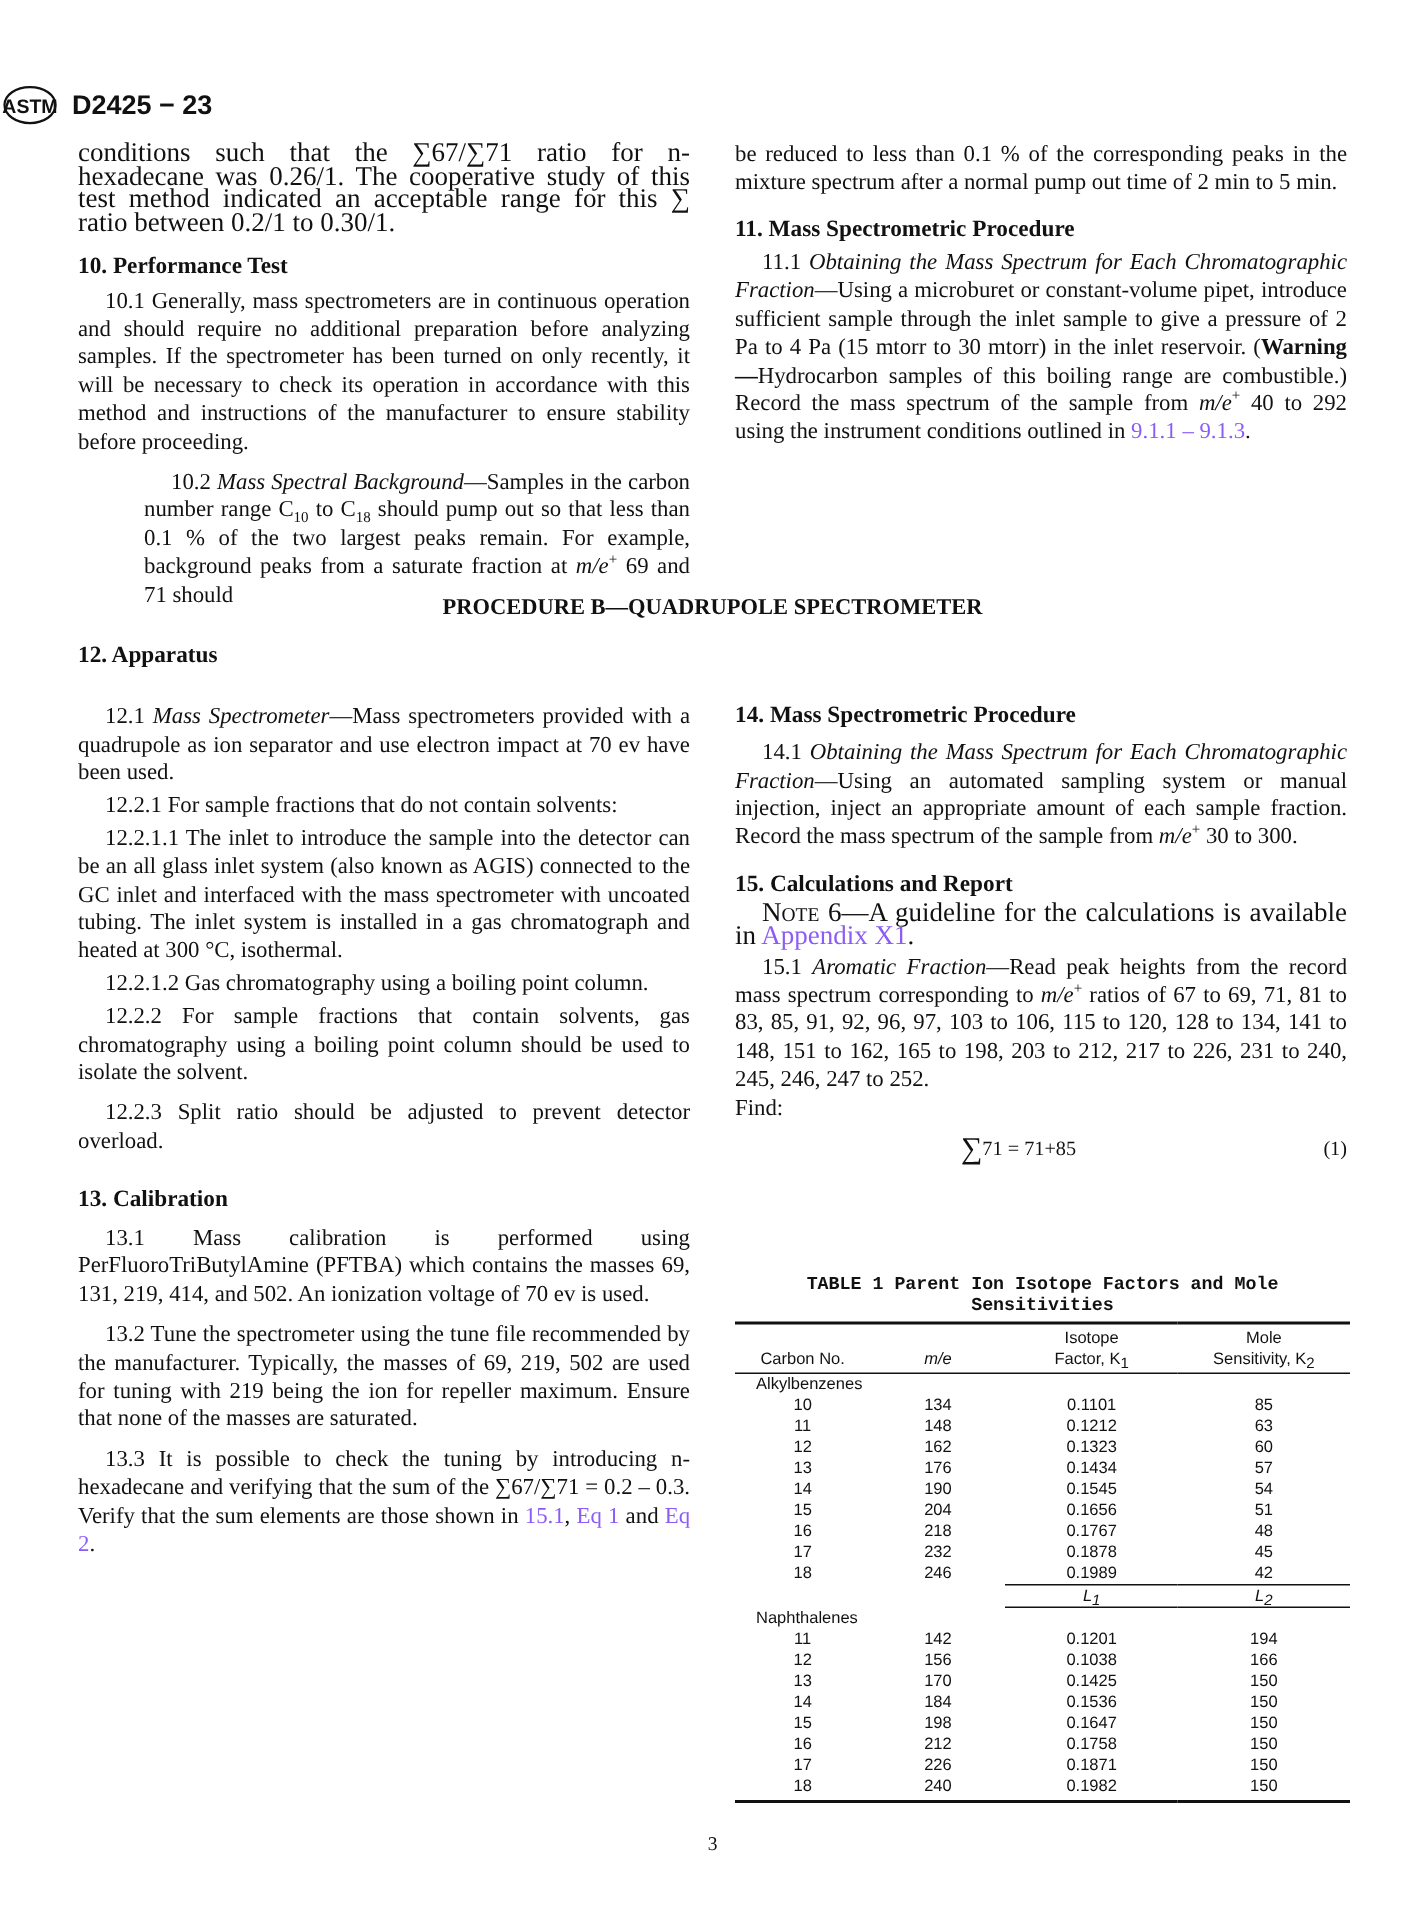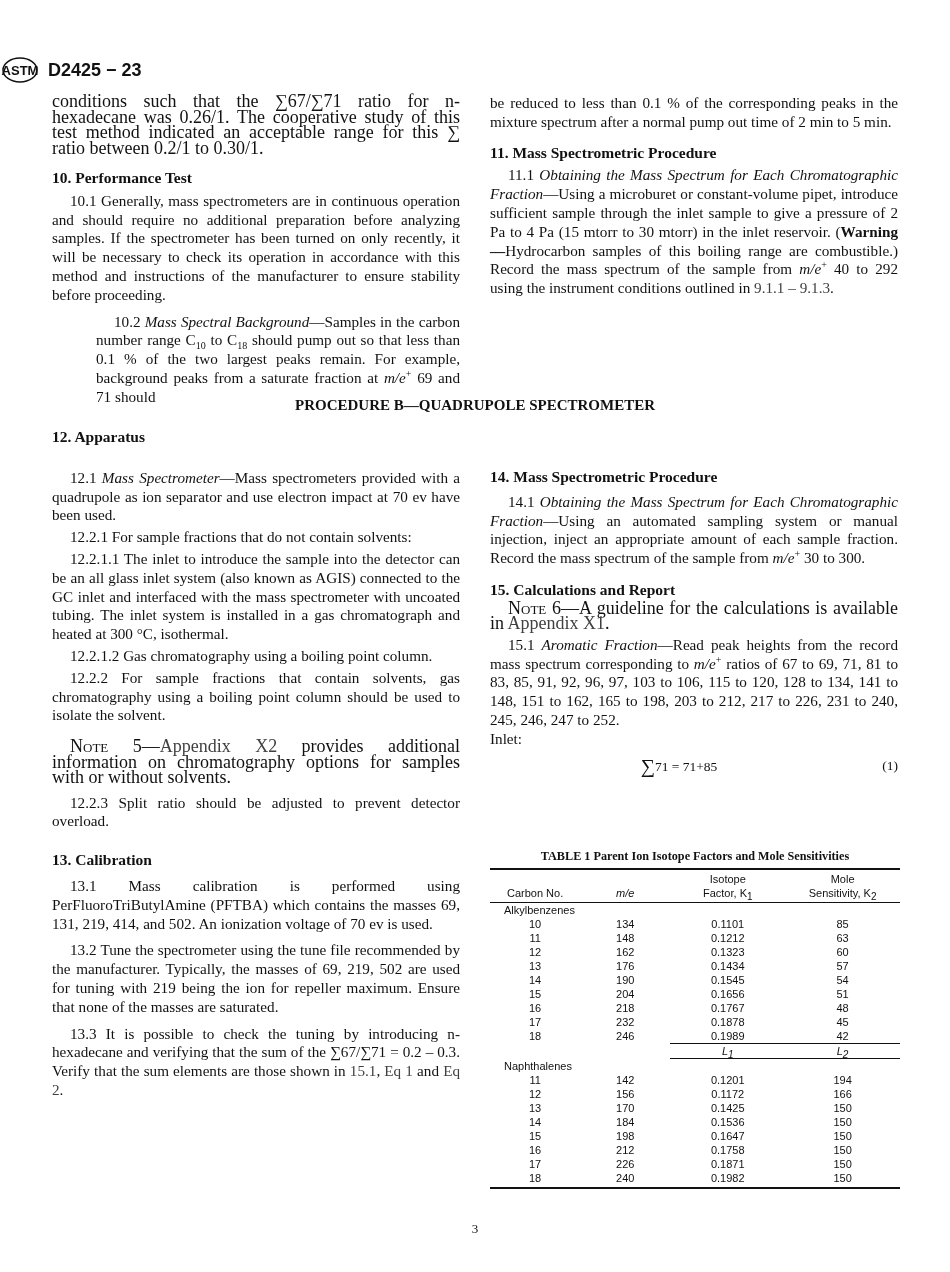--- a/index.html
+++ b/index.html
@@ -10,31 +10,31 @@
   .header .code { display: inline-block; vertical-align: middle; font-family: "Liberation Sans", sans-serif;
                   font-weight: bold; font-size: 18px; margin-left: 4px; }
   .col { position: absolute; width: 408px; font-size: 15.2px; line-height: 18.8px; text-align: justify; }
   .col-left { left: 52px; }
   .col-right { left: 490px; }
   p { margin: 0; }
   .ind { text-indent: 18px; }
   .h { font-weight: bold; font-size: 15.5px; margin: 0; }
   .note { font-size: 18px; line-height: 15.5px; text-indent: 18px; }
   .sc { font-variant: small-caps; }
-  .red { color: #404040; }
+  .red { color: #8b5cf6; }
   sup, sub { font-size: 10px; line-height: 0; }
   .centerhead { position: absolute; top: 397px; left: 0; width: 950px; text-align: center;
                 font-weight: bold; font-size: 15px; }
   .eq { display: flex; justify-content: space-between; font-size: 13.5px; margin: 4px 0; }
   .eq .body { flex: 1; text-align: center; }
   .eq .num { width: 30px; text-align: right; }
   .sigma { font-size: 20px; vertical-align: -2px; }
   table.t1 { border-collapse: collapse; width: 410px; font-family: "Liberation Sans", sans-serif;
              font-size: 11px; line-height: 14px; }
-  .tcap { font-family: Liberation Serif, serif; font-weight: bold; font-size: 12.2px;
+  .tcap { font-family: Liberation Mono, monospace; font-weight: bold; font-size: 12.2px;
           text-align: center; margin-bottom: 4px; width: 410px; }
   table.t1 th { font-weight: normal; padding: 2px 2px; border-top: 2px solid #111; border-bottom: 1px solid #111; vertical-align: bottom; }
   table.t1 td { padding: 0 2px; text-align: center; }
   table.t1 td.grp { text-align: left; padding-left: 14px; }
   table.t1 tr.lrow td.lc { border-top: 1px solid #111; border-bottom: 1px solid #111; font-style: italic; }
   table.t1 tr.last td { border-bottom: 2px solid #111; padding-bottom: 2px; }
   .pagenum { position: absolute; top: 1221px; left: 0; width: 950px; text-align: center; font-size: 13px; }
 </style>
 </head>
 <body>
@@ -73,23 +73,20 @@
 <div class="col col-left" style="top:428px;">
   <p class="h">12.  Apparatus</p>
   <p class="ind" style="margin-top:22px;">
     <span>12.1</span>
     <i>Mass Spectrometer</i><span>—Mass spectrometers provided with a quadrupole as ion separator and use electron impact at 70 ev have been used.</span>
   </p>
   <p class="ind" style="margin-top:3px;">12.2.1 For sample fractions that do not contain solvents:</p>
   <p class="ind" style="margin-top:3px;">12.2.1.1 The inlet to introduce the sample into the detector can be an all glass inlet system (also known as AGIS) connected to the GC inlet and interfaced with the mass spectrometer with uncoated tubing. The inlet system is installed in a gas chromatograph and heated at 300 °C, isothermal.</p>
   <p class="ind" style="margin-top:3px;">12.2.1.2 Gas chromatography using a boiling point column.</p>
   <p class="ind" style="margin-top:3px;">12.2.2  For sample fractions that contain solvents, gas chromatography using a boiling point column should be used to isolate the solvent.</p>
-  <p class="note" style="margin-top:14px;">
-    <span class="sc">Note 5—</span><span class="red">Appendix X2</span><span> provides additional information on chromatography options for samples with or without solvents.</span>
-  </p>
   <p class="ind" style="margin-top:8px;">12.2.3  Split ratio should be adjusted to prevent detector overload.</p>
   <p class="h" style="margin-top:20px;">13.  Calibration</p>
   <p class="ind" style="margin-top:7px;">13.1 Mass calibration is performed using PerFluoroTriButylAmine (PFTBA) which contains the masses 69, 131, 219, 414, and 502. An ionization voltage of 70 ev is used.</p>
   <p class="ind" style="margin-top:8px;">13.2 Tune the spectrometer using the tune file recommended by the manufacturer. Typically, the masses of 69, 219, 502 are used for tuning with 219 being the ion for repeller maximum. Ensure that none of the masses are saturated.</p>
   <p class="ind" style="margin-top:8px;">
     <span>13.3 It is possible to check the tuning by introducing n-hexadecane and verifying that the sum of the ∑67/∑71 = 0.2 – 0.3. Verify that the sum elements are those shown in </span><span class="red">15.1</span><span>, </span><span class="red">Eq 1</span><span> and </span><span class="red">Eq 2</span><span>.</span>
   </p>
 </div>
 
 <div class="col col-right" style="top:468px;">
@@ -99,21 +96,21 @@
     <i>Obtaining the Mass Spectrum for Each Chromatographic Fraction</i><span>—Using an automated sampling system or manual injection, inject an appropriate amount of each sample fraction. Record the mass spectrum of the sample from </span><i>m/e</i><sup>+</sup><span> 30 to 300.</span>
   </p>
   <p class="h" style="margin-top:13px;">15.  Calculations and Report</p>
   <p class="note" style="margin-top:1px;">
     <span class="sc">Note 6—</span><span>A guideline for the calculations is available in </span><span class="red">Appendix X1</span><span>.</span>
   </p>
   <p class="ind" style="margin-top:4px;">
     <span>15.1</span>
     <i>Aromatic Fraction</i><span>—Read peak heights from the record mass spectrum corresponding to </span><i>m/e</i><sup>+</sup><span> ratios of 67 to 69, 71, 81 to 83, 85, 91, 92, 96, 97, 103 to 106, 115 to 120, 128 to 134, 141 to 148, 151 to 162, 165 to 198, 203 to 212, 217 to 226, 231 to 240, 245, 246, 247 to 252.</span>
   </p>
-  <p>Inlet:</p>
+  <p>Find:</p>
   <div class="eq" style="margin-top:8px;">
     <span class="body"><span class="sigma">∑</span><span>71 = 71+85</span></span>
     <span class="num">(1)</span>
   </div>
 </div>
 
 <div style="position:absolute; left:490px; top:849px;">
   <div class="tcap">TABLE 1 Parent Ion Isotope Factors and Mole Sensitivities</div>
   <table class="t1">
     <thead>
@@ -199,21 +196,21 @@
         </tr>
         <tr>
           <td>11</td>
           <td>142</td>
           <td>0.1201</td>
           <td>194</td>
         </tr>
         <tr>
           <td>12</td>
           <td>156</td>
-          <td>0.1172</td>
+          <td>0.1038</td>
           <td>166</td>
         </tr>
         <tr>
           <td>13</td>
           <td>170</td>
           <td>0.1425</td>
           <td>150</td>
         </tr>
         <tr>
           <td>14</td>

